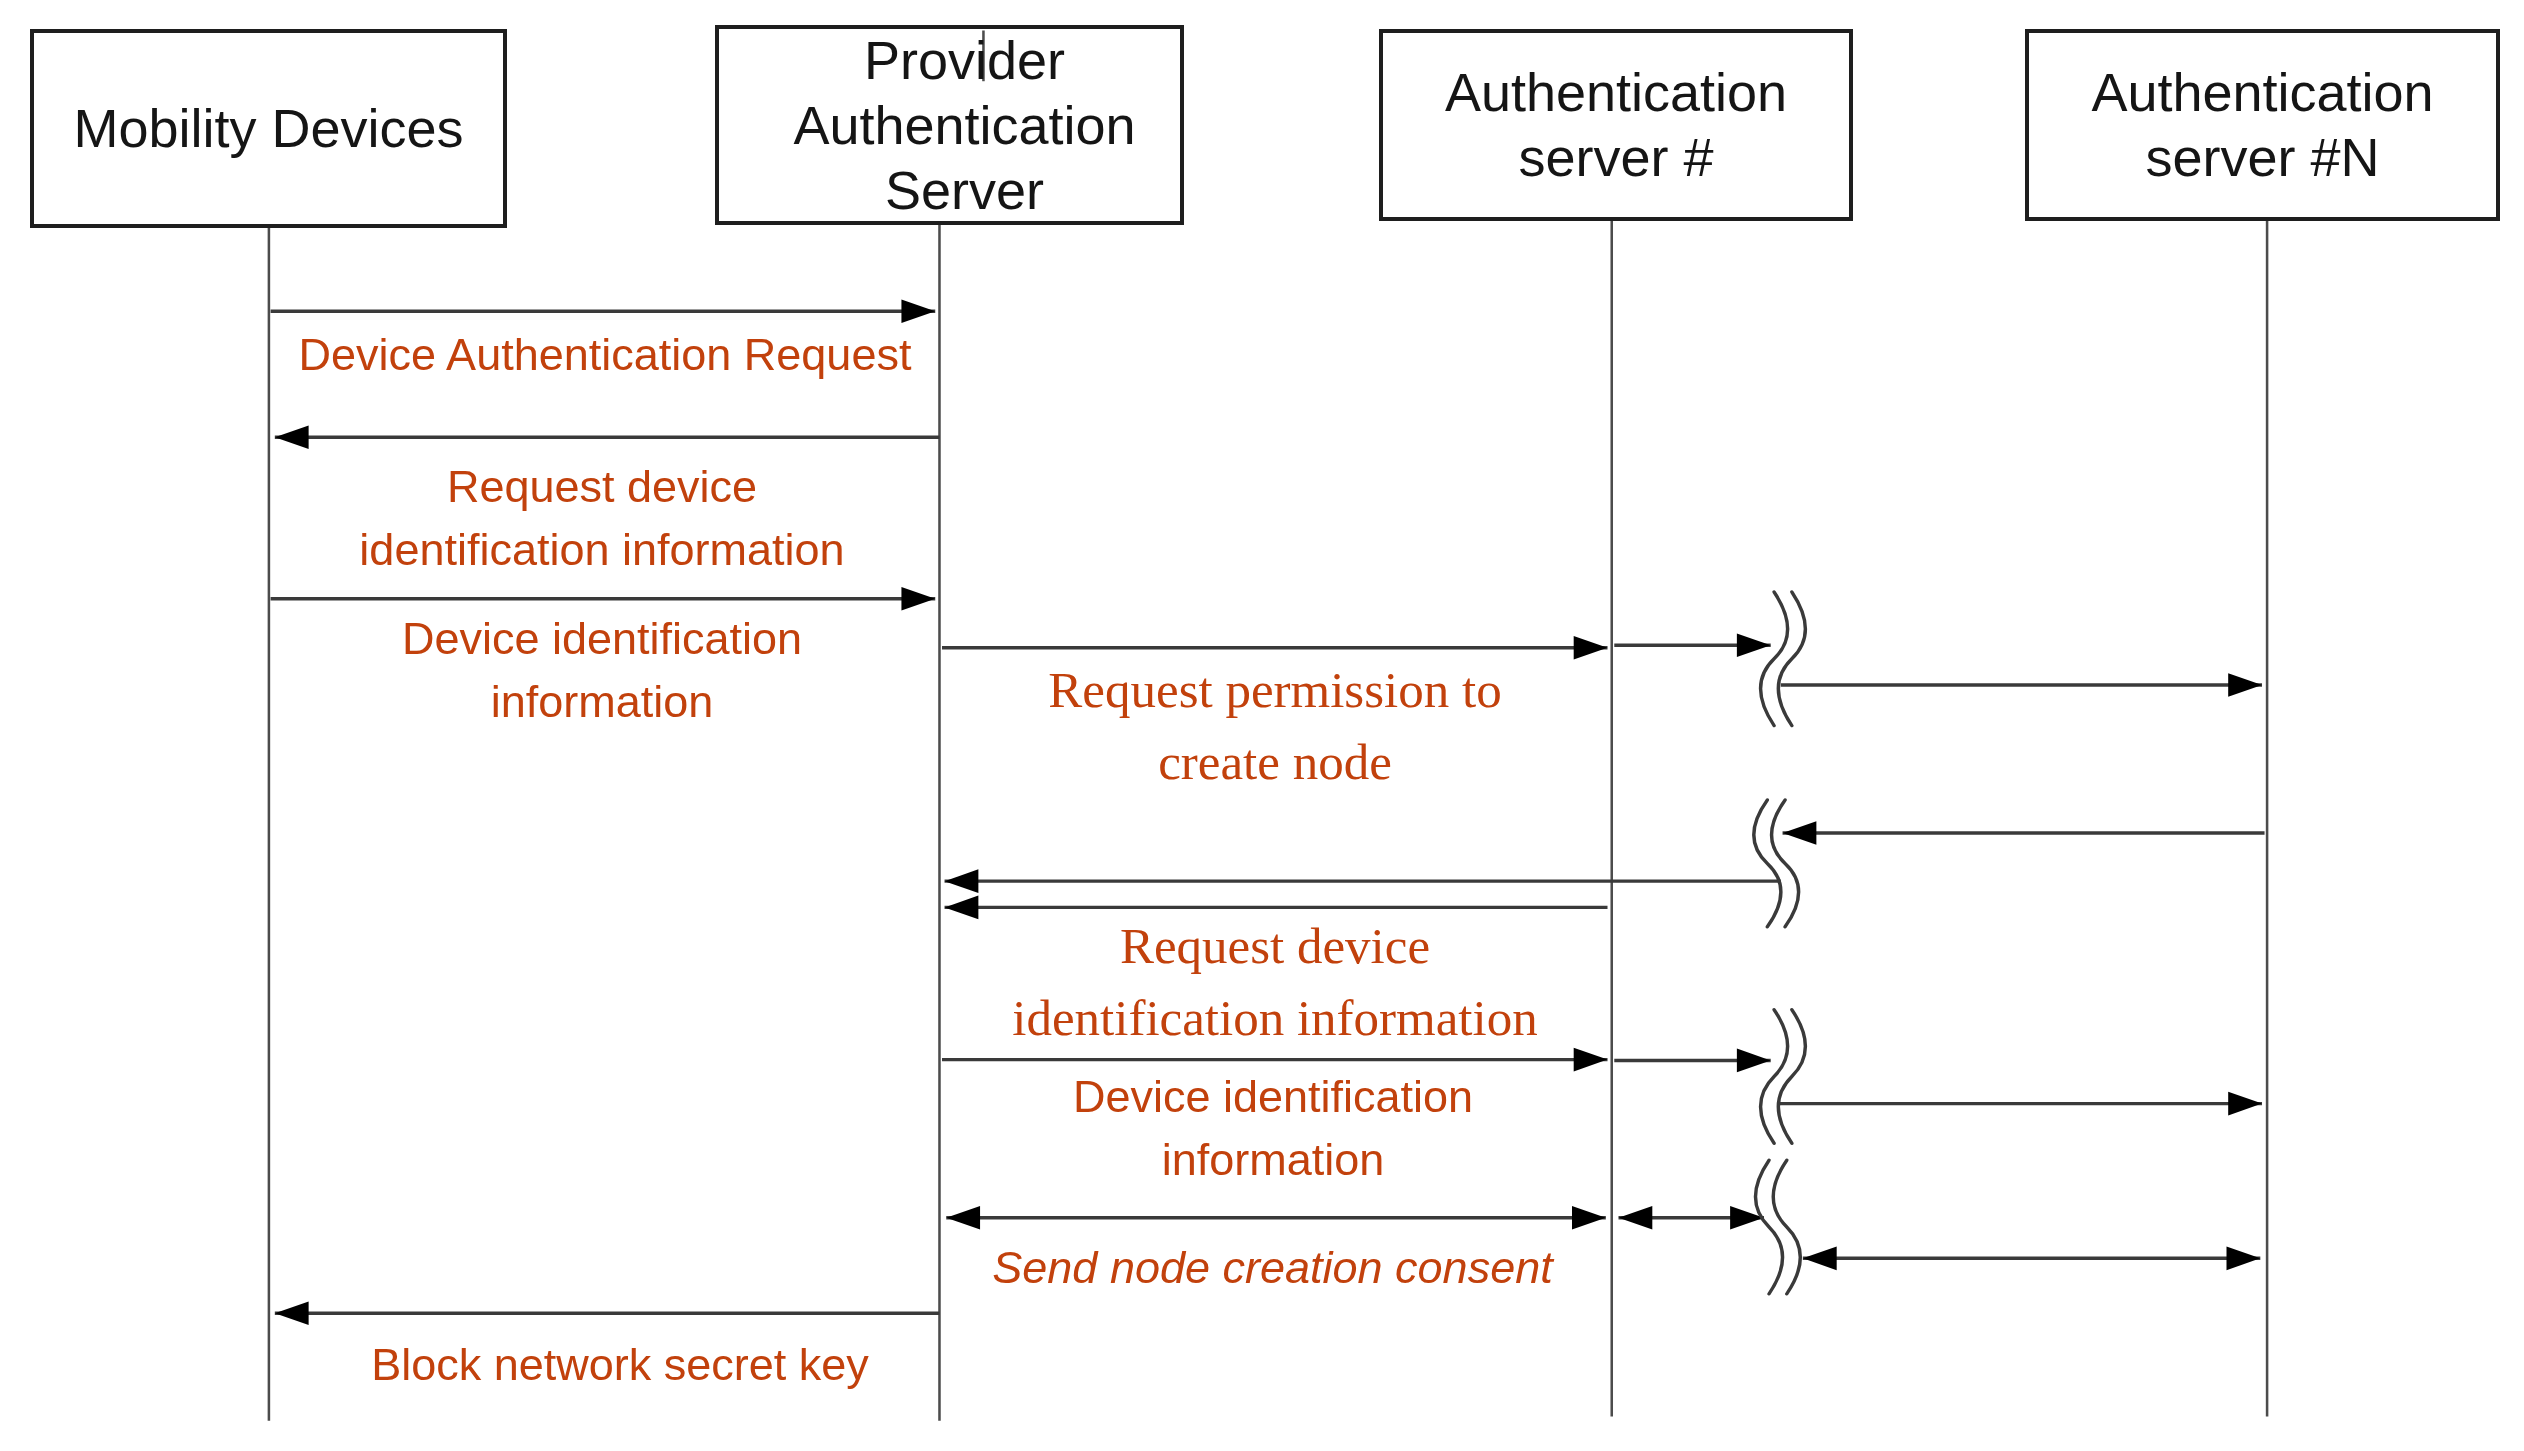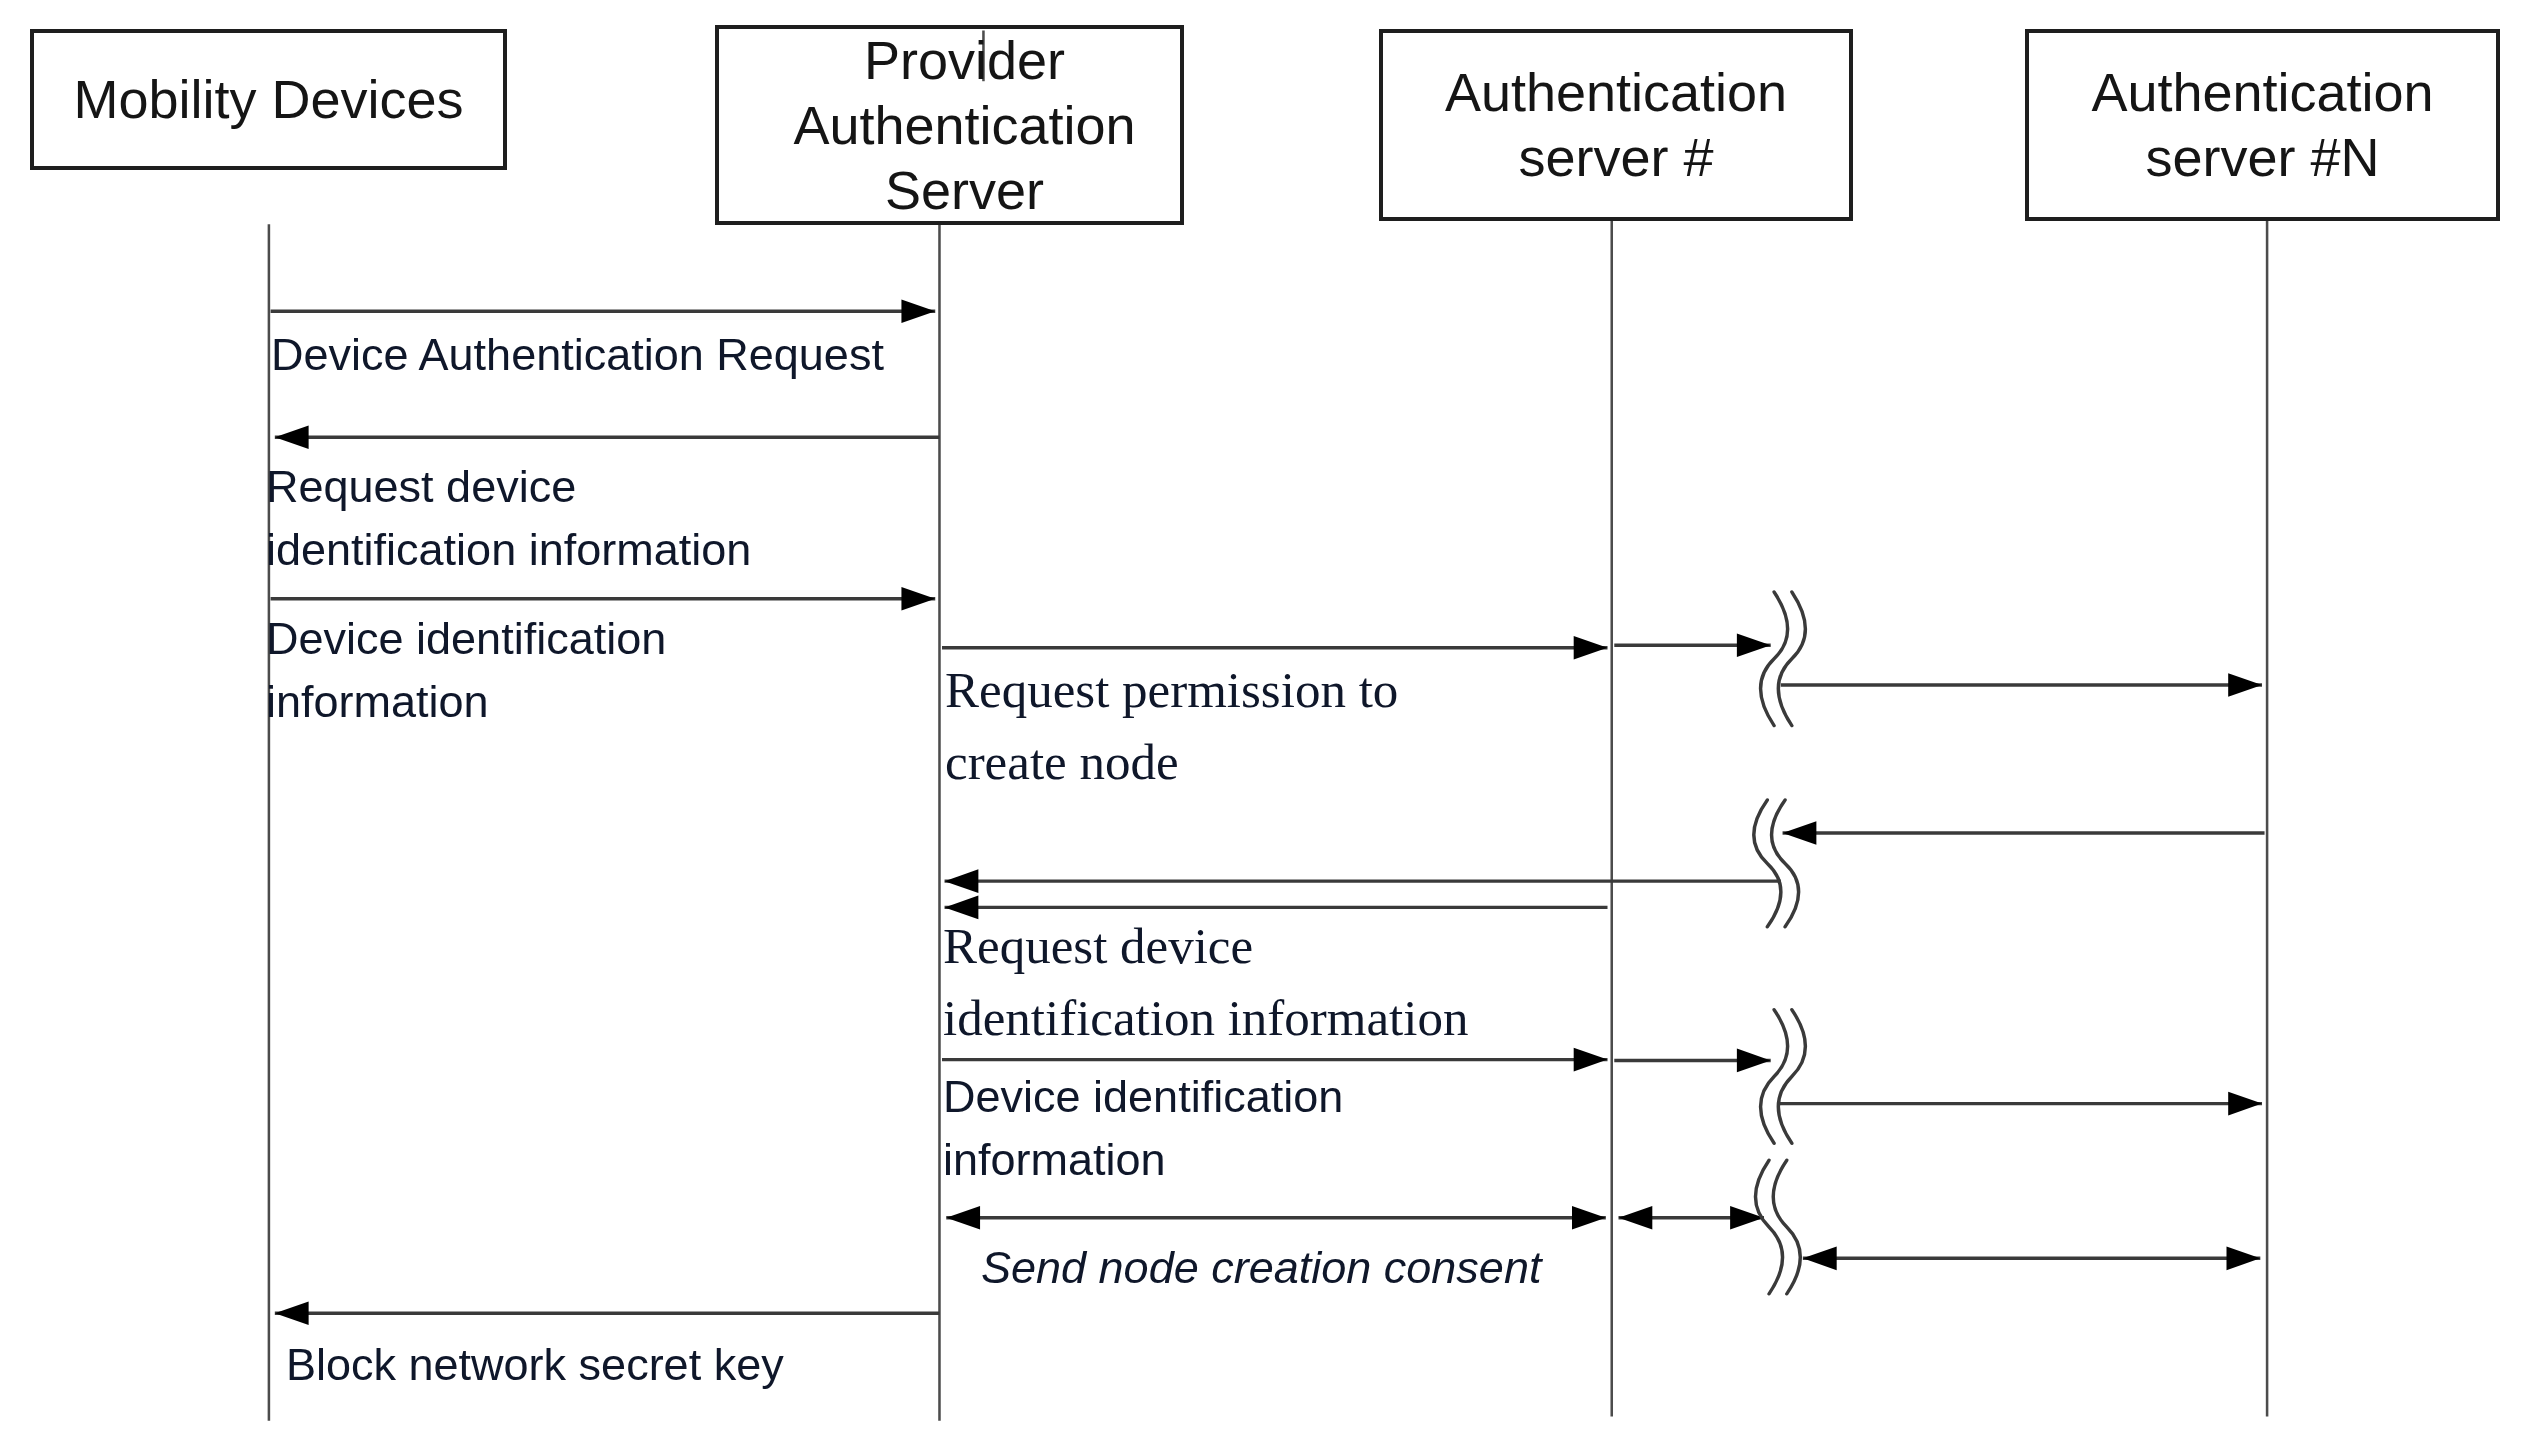--- a/index.html
+++ b/index.html
@@ -20,22 +20,23 @@
     display:flex;align-items:center;justify-content:center;
     text-align:center;
   }
   .actor-label{
     font-size:54px;line-height:65px;
     white-space:pre-line;
     color:#151515;
   }
   .msg{
     position:absolute;
+    text-align:center;
     white-space:pre-line;
-    color:#0f172a;
+    color:#c2410c;
   }
   .msg.small{font-size:45px;line-height:63px;}
   .msg.big{font-size:51px;line-height:72px;font-family:Liberation Serif, serif;}
 </style>
 </head>
 <body>
 
 <div id="stage">
 
   <svg id="wires" width="2525" height="1452" viewBox="0 0 2986 1717">
@@ -87,21 +88,21 @@
     <g stroke="#3a3a3a" stroke-width="4" fill="none" stroke-linecap="round">
       <path d="M 2098 1194 Q 2130 1241 2098 1273 Q 2066 1305 2098 1352"></path>
       <path d="M 2119 1194 Q 2151 1241 2119 1273 Q 2087 1305 2119 1352"></path>
     </g>
     <g stroke="#3a3a3a" stroke-width="4" fill="none" stroke-linecap="round">
       <path d="M 2092 1372 Q 2060 1419 2092 1451 Q 2124 1483 2092 1530"></path>
       <path d="M 2113 1372 Q 2081 1419 2113 1451 Q 2145 1483 2113 1530"></path>
     </g>
   </svg>
 
-  <div class="actor-box" style="left:30px;top:29px;width:477px;height:141px;">
+  <div class="actor-box" style="left:30px;top:29px;width:477px;height:199px;">
     <span class="actor-label">Mobility Devices</span>
   </div>
 
   <div class="actor-box" style="left:715px;top:25px;width:469px;height:200px;padding-left:30px;">
     <span class="actor-label">Provider
 Authentication
 Server</span>
   </div>
 
   <div class="actor-box" style="left:1379px;top:29px;width:474px;height:192px;">

